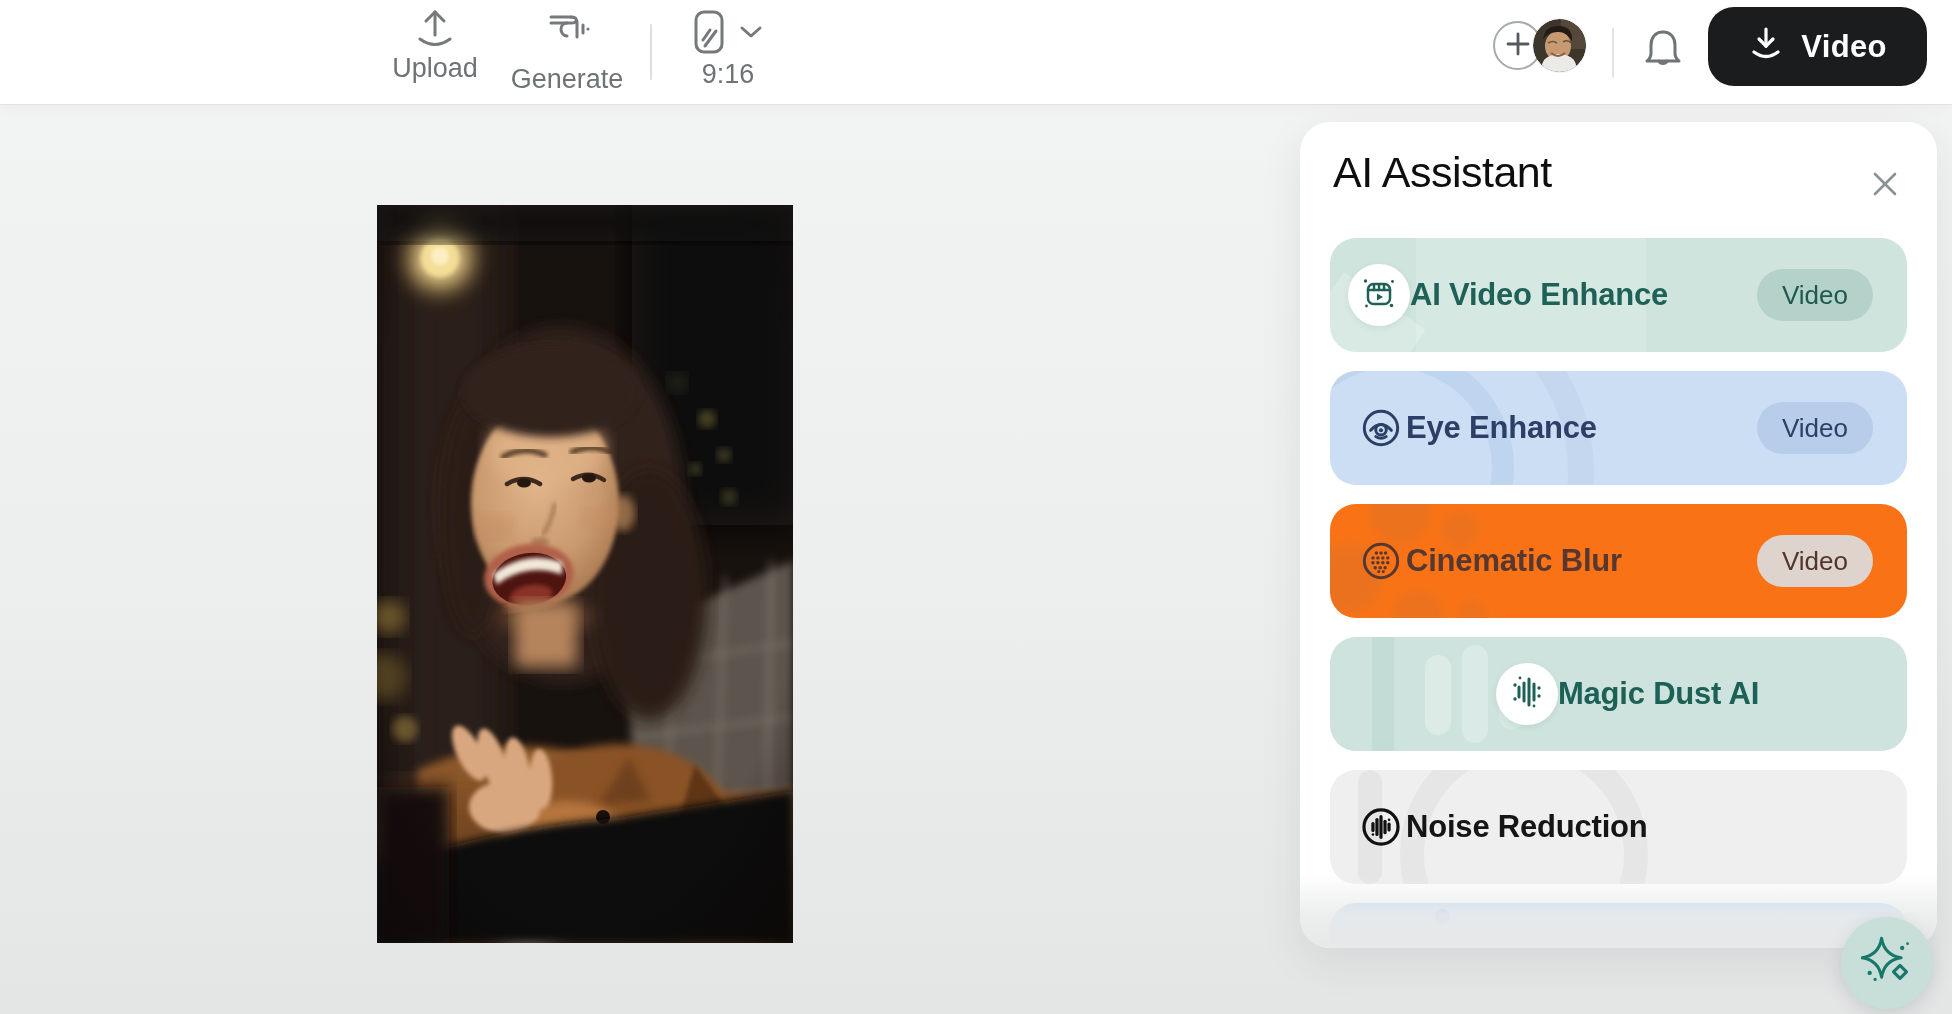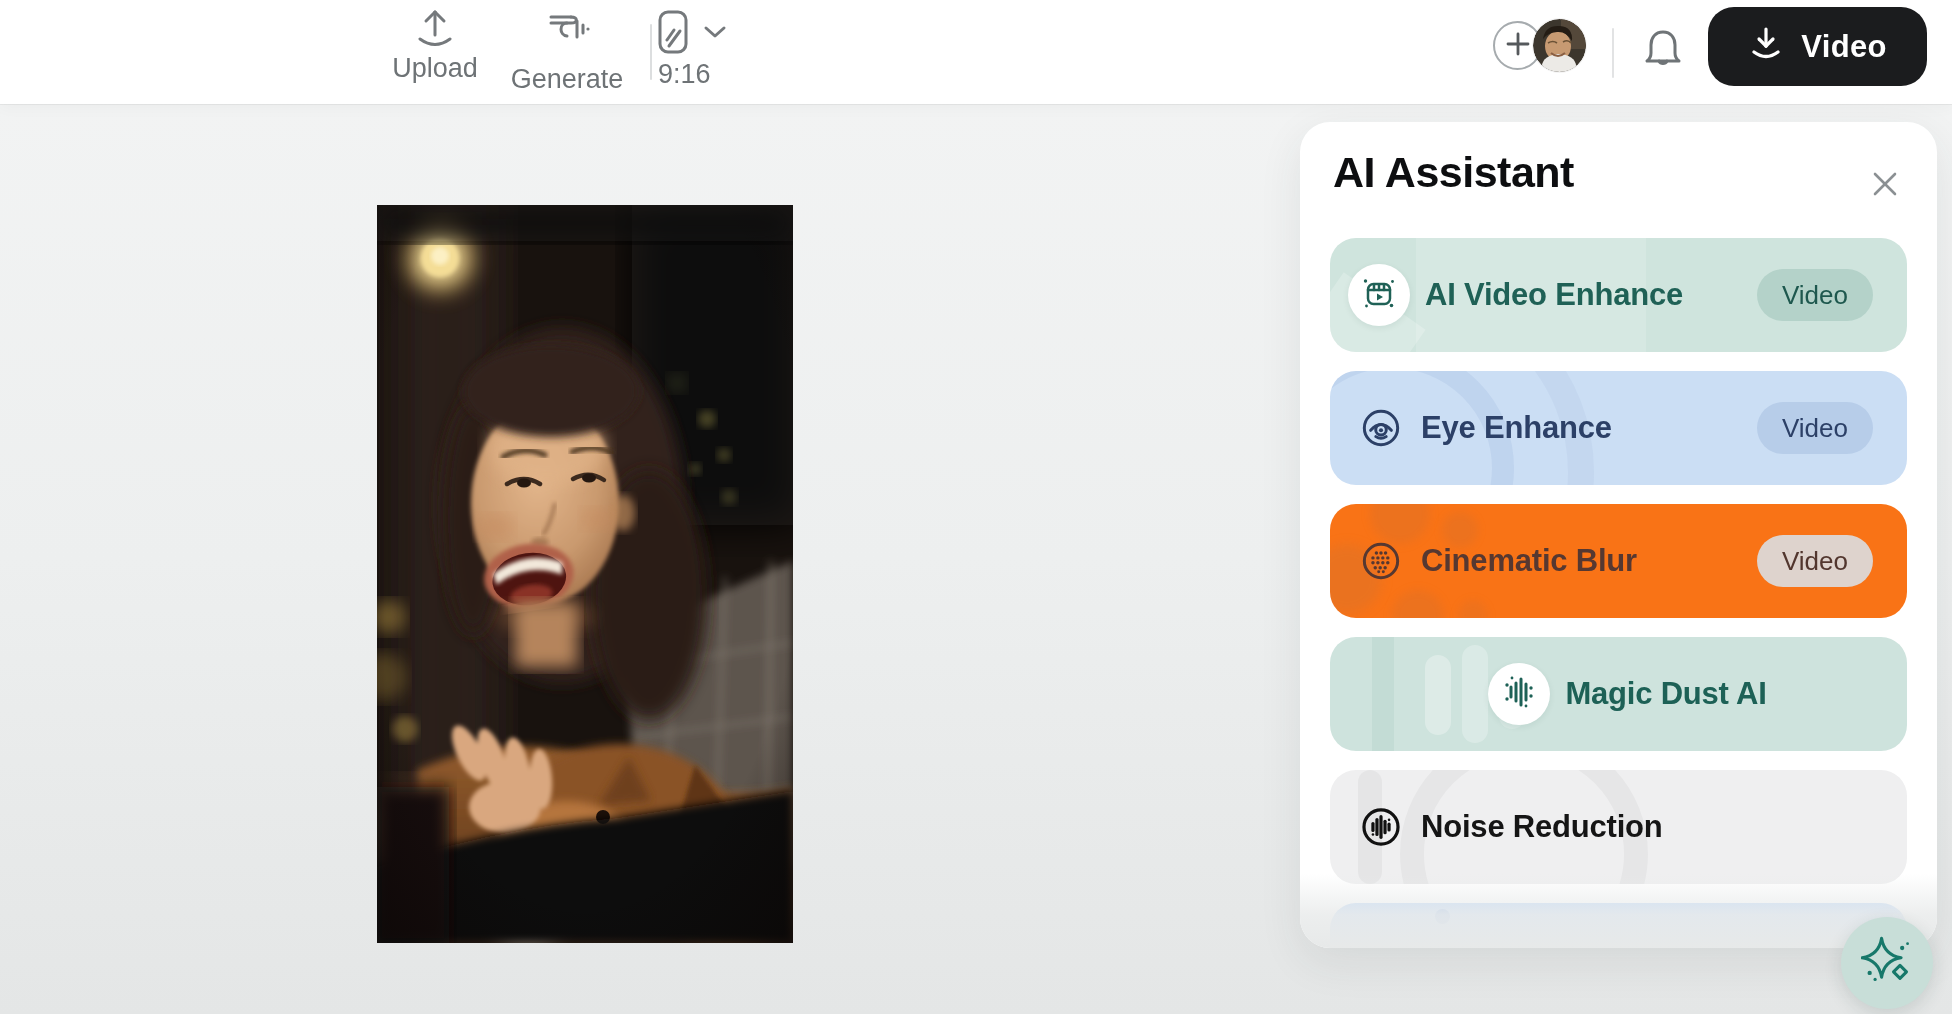--- a/index.html
+++ b/index.html
@@ -29,32 +29,32 @@
           gap:17px;font-size:31px;font-weight:600;cursor:pointer;letter-spacing:.3px;}
 
   
   .video{position:absolute;left:377px;top:205px;width:416px;height:738px;background:#15100d;
          overflow:hidden;cursor:pointer;}
   .video svg{display:block;}
 
   
   .panel{position:absolute;left:1300px;top:122px;width:637px;height:826px;background:#fff;
          border-radius:30px;box-shadow:0 14px 44px rgba(40,50,60,.09);overflow:hidden;z-index:5;}
-  .panel-title{position:absolute;left:33px;top:26px;font-size:43px;font-weight:700;color:#0d0e10;
+  .panel-title{position:absolute;left:33px;top:26px;font-size:43px;font-weight:400;color:#0d0e10;
          letter-spacing:-.5px;}
   .close-btn{position:absolute;right:36px;top:46px;width:32px;height:32px;cursor:pointer;}
   .cards{position:absolute;left:30px;top:116px;width:577px;display:flex;flex-direction:column;gap:19px;}
   .card{position:relative;height:114px;border-radius:26px;display:flex;align-items:center;
         overflow:hidden;cursor:pointer;flex:none;}
   .iconwrap{margin-left:18px;width:62px;height:62px;border-radius:50%;background:#fff;flex:none;
         display:flex;align-items:center;justify-content:center;position:relative;z-index:2;
         box-shadow:0 2px 6px rgba(0,60,50,.08);}
   .icon-plain{margin-left:26px;width:50px;height:50px;flex:none;position:relative;z-index:2;
         display:flex;align-items:center;justify-content:center;}
-  .clabel{margin-left:15px;font-size:31px;font-weight:600;position:relative;z-index:2;
+  .clabel{font-size:31px;font-weight:600;position:relative;z-index:2;
         letter-spacing:-.2px;}
   .badge{position:absolute;right:34px;top:50%;transform:translateY(-50%);padding:13px 25px;
         border-radius:28px;font-size:26px;font-weight:500;z-index:2;line-height:1;}
   .card.teal {background:#cfe4dd;color:#1f6156;}
   .card.teal .badge{background:#b4d2c9;color:#1e584e;}
   .card.blue {background:#cbdef4;color:#2c4067;}
   .card.blue .badge{background:#b7cde9;color:#2c4067;}
   .card.peach{background:#f97316;color:#563831;}
   .card.peach .badge{background:#ded3cd;color:#52362e;}
   .card.teal2{background:#cee3dd;color:#1d6156;justify-content:center;}
@@ -98,21 +98,21 @@
           <path d="M33 13 V29"></path>
             <path d="M39 17 V25"></path>
           <circle cx="44" cy="21" r="1.6" fill="#75797c" stroke="none"></circle>
         </svg>
       </span>
       <span class="tlabel">Generate</span>
     </div>
 
     <div class="vdiv" style="left:650px;top:24px;height:56px;"></div>
 
-    <div class="tool" style="left:656px;width:80px;align-items:flex-start;">
+    <div class="tool" style="left:687px;width:80px;align-items:center;">
       <div class="ratio-row">
         <span>
           <svg width="34" height="46" viewBox="0 0 34 46" fill="none" stroke="#75797c" stroke-width="3" stroke-linecap="round">
             <rect x="4" y="3" width="26" height="40" rx="8"></rect>
             <path d="M11 31 L18 21"></path>
               <path d="M13 37 L24 22"></path>
           </svg>
         </span>
         <span>
           <svg width="24" height="14" viewBox="0 0 24 14" fill="none" stroke="#75797c" stroke-width="3" stroke-linecap="round" stroke-linejoin="round">

